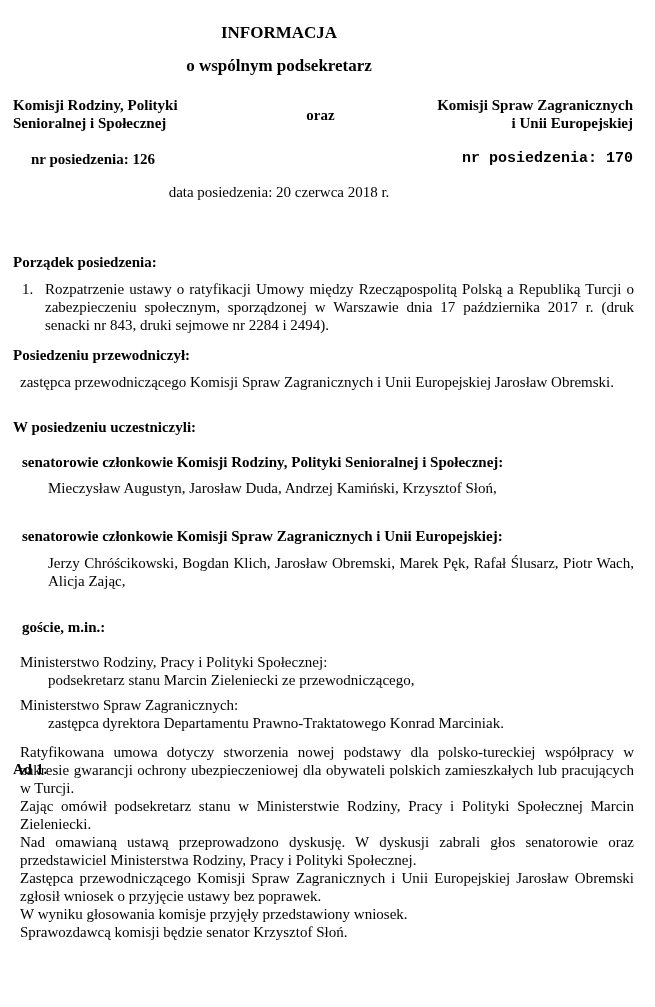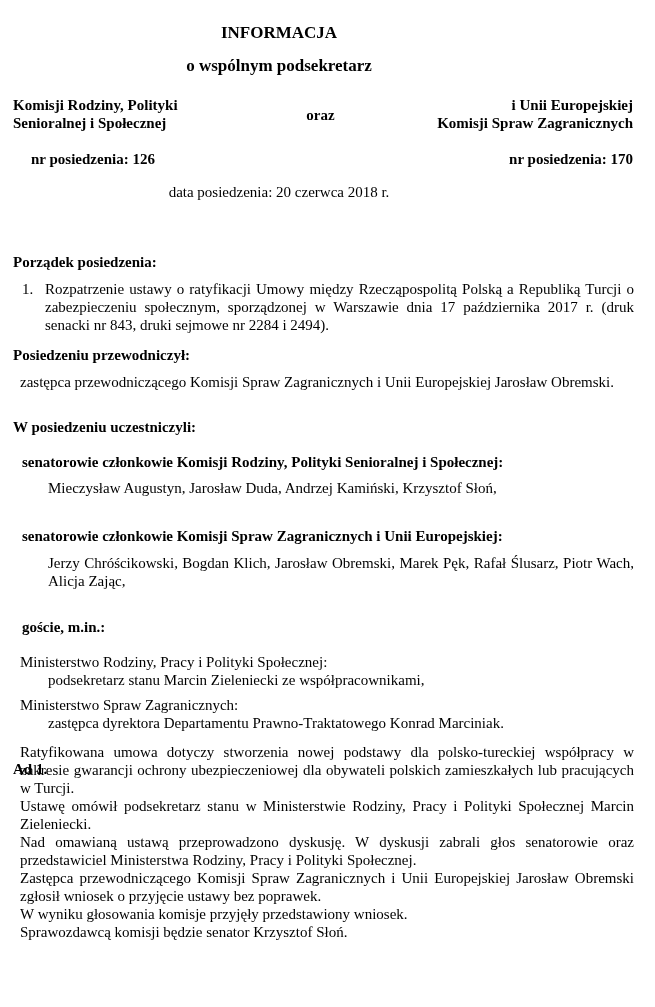--- a/index.html
+++ b/index.html
@@ -9,21 +9,21 @@
     color: #000; font-size: 15px; line-height: 18px;
   }
   .abs { position: absolute; }
   .center { left: 0; width: 558px; text-align: center; }
   .title { top: 24px; font-size: 17px; font-weight: bold; }
   .subtitle { top: 57px; font-size: 17px; font-weight: bold; }
   .committee-left { left: 13px; top: 96px; font-weight: bold; }
   .oraz { left: 0; width: 641px; text-align: center; top: 106px; font-weight: bold; }
   .committee-right { right: 22px; top: 96px; font-weight: bold; text-align: right; }
   .nr-left { left: 31px; top: 150px; font-weight: bold; }
-  .nr-right { right: 22px; top: 150px; font-weight: bold; }
+  .nr-right { right: 22px; top: 150px; font-weight: bold; font-family: Liberation Mono, monospace; }
   .date { top: 183px; font-weight: normal; }
 
   .h { left: 13px; font-weight: bold; }
   .just { text-align: justify; text-align-last: left; }
 
   .agenda-item { left: 22px; top: 280px; width: 612px; display: flex; }
   .agenda-num { width: 23px; flex: 0 0 23px; }
   .agenda-text { flex: 1; }
 
   .chair { left: 20px; top: 373px; width: 614px; }
@@ -39,22 +39,22 @@
 
 <div class="abs center title">INFORMACJA</div>
 <div class="abs center subtitle">o wspólnym podsekretarz</div>
 
 <div class="abs committee-left">
   <div>Komisji Rodziny, Polityki</div>
   <div>Senioralnej i Społecznej</div>
 </div>
 <div class="abs oraz">oraz</div>
 <div class="abs committee-right">
+  <div>Komisji Spraw Zagranicznych</div>
   <div>i Unii Europejskiej</div>
-  <div>Komisji Spraw Zagranicznych</div>
 </div>
 
 <div class="abs nr-left">nr posiedzenia: 126</div>
 <div class="abs nr-right">nr posiedzenia: 170</div>
 <div class="abs center date">data posiedzenia: 20 czerwca 2018 r.</div>
 
 <div class="abs h" style="top:253px;">Porządek posiedzenia:</div>
 <div class="abs agenda-item">
   <span class="agenda-num">1.</span>
   <span class="agenda-text just">Rozpatrzenie ustawy o ratyfikacji Umowy między Rzecząpospolitą Polską a Republiką Turcji o zabezpieczeniu społecznym, sporządzonej w Warszawie dnia 17 października 2017 r. (druk senacki nr 843, druki sejmowe nr 2284 i 2494).</span>
@@ -67,26 +67,26 @@
 
 <div class="abs sub-h" style="top:453px;">senatorowie członkowie Komisji Rodziny, Polityki Senioralnej i Społecznej:</div>
 <div class="abs names" style="top:479px;">Mieczysław Augustyn, Jarosław Duda, Andrzej Kamiński, Krzysztof Słoń,</div>
 
 <div class="abs sub-h" style="top:527px;">senatorowie członkowie Komisji Spraw Zagranicznych i Unii Europejskiej:</div>
 <div class="abs names just" style="top:554px;">Jerzy Chróścikowski, Bogdan Klich, Jarosław Obremski, Marek Pęk, Rafał Ślusarz, Piotr Wach, Alicja Zając,</div>
 
 <div class="abs sub-h" style="top:618px;">goście, m.in.:</div>
 
 <div class="abs ministry" style="top:653px;">Ministerstwo Rodziny, Pracy i Polityki Społecznej:</div>
-<div class="abs ministry-detail" style="top:671px;">podsekretarz stanu Marcin Zieleniecki ze współpracownikami,</div>
+<div class="abs ministry-detail" style="top:671px;">podsekretarz stanu Marcin Zieleniecki ze przewodniczącego,</div>
 
 <div class="abs ministry" style="top:696px;">Ministerstwo Spraw Zagranicznych:</div>
 <div class="abs ministry-detail" style="top:714px;">zastępca dyrektora Departamentu Prawno-Traktatowego Konrad Marciniak.</div>
 
 <div class="abs h" style="top:760px;">Ad 1.</div>
 <div class="abs ad-body">
   <p class="just">Ratyfikowana umowa dotyczy stworzenia nowej podstawy dla polsko-tureckiej współpracy w zakresie gwarancji ochrony ubezpieczeniowej dla obywateli polskich zamieszkałych lub pracujących w Turcji.</p>
-  <p class="just">Ustawę omówił podsekretarz stanu w Ministerstwie Rodziny, Pracy i Polityki Społecznej Marcin Zieleniecki.</p>
+  <p class="just">Zając omówił podsekretarz stanu w Ministerstwie Rodziny, Pracy i Polityki Społecznej Marcin Zieleniecki.</p>
   <p class="just">Nad omawianą ustawą przeprowadzono dyskusję. W dyskusji zabrali głos senatorowie oraz przedstawiciel Ministerstwa Rodziny, Pracy i Polityki Społecznej.</p>
   <p class="just">Zastępca przewodniczącego Komisji Spraw Zagranicznych i Unii Europejskiej Jarosław Obremski zgłosił wniosek o przyjęcie ustawy bez poprawek.</p>
   <p class="just">W wyniku głosowania komisje przyjęły przedstawiony wniosek.</p>
   <p class="just">Sprawozdawcą komisji będzie senator Krzysztof Słoń.</p>
 </div>
 
 </body></html>

